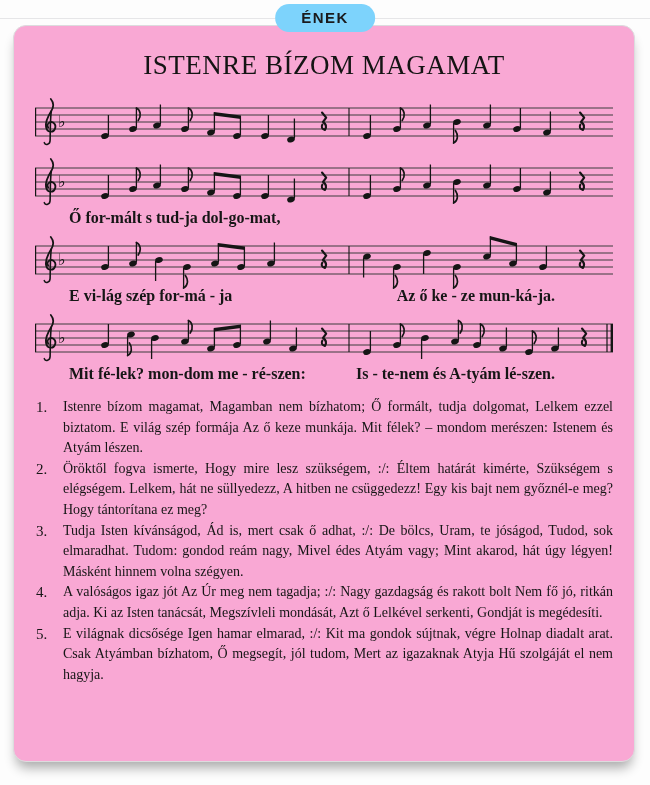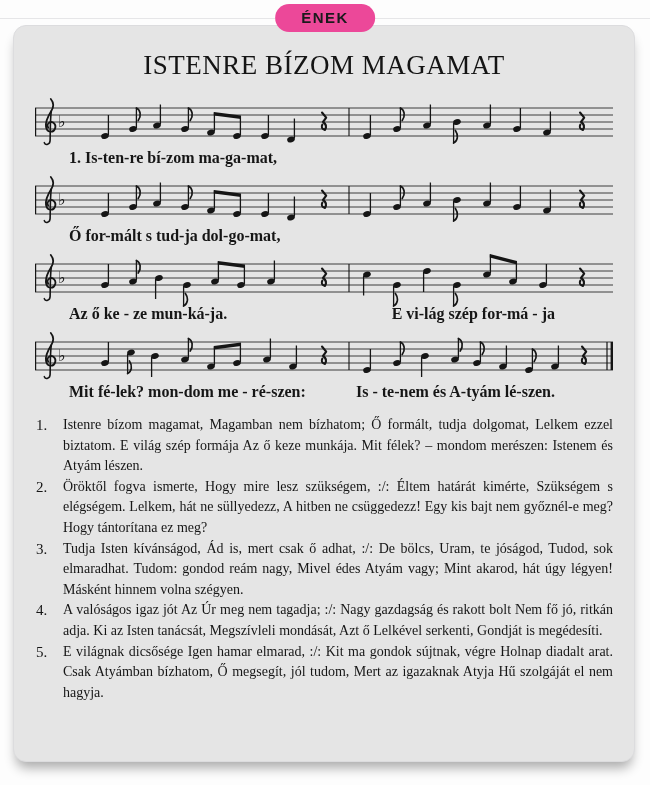--- a/index.html
+++ b/index.html
@@ -9,29 +9,29 @@
     font-family:"Liberation Serif", serif;
     color:#161616;
     overflow:hidden;
   }
   .header-rule {
     position:absolute; top:18px; left:0; right:0; height:1px;
     background:#e6e6e8; z-index:0;
   }
   .badge {
     position:absolute; top:4px; left:50%; transform:translateX(-50%);
-    background:#ec4899; color:#1a1a1c;
+    background:#7dd3fc; color:#1a1a1c;
     font-family:"Liberation Sans", sans-serif;
     font-weight:700; font-size:15px; line-height:28px;
     letter-spacing:1.5px;
     padding:0 26px; border-radius:15px; z-index:3;
   }
   .card {
     position:absolute; top:25px; left:13px; width:622px; height:737px;
-    background:#e5e5e5;
+    background:#f9a8d4;
     border:1px solid #dcdcde; border-radius:13px;
     box-shadow:0 9px 12px -3px rgba(0,0,0,0.32);
     z-index:1; box-sizing:border-box; padding:24px 0 0;
   }
   .title {
     margin:0 0 12px; text-align:center;
     font-family:"Liberation Serif", serif;
     font-weight:400; font-size:27px; letter-spacing:0.5px; color:#141414;
   }
   .system { width:578px; margin:0 auto 4px; }
@@ -110,21 +110,20 @@
           <path d="M418.6,41 c4,-2 5.3,-7.5 1.8,-12.5" stroke="#151515" stroke-width="1.7" fill="none" stroke-linecap="round"></path>
           <ellipse cx="452" cy="23.5" rx="3.9" ry="2.9" transform="rotate(-18 452 23.5)" fill="#151515"></ellipse>
           <line x1="455.4" y1="22.5" x2="455.4" y2="2.5" stroke="#151515" stroke-width="1.3"></line>
           <ellipse cx="482" cy="27" rx="3.9" ry="2.9" transform="rotate(-18 482 27)" fill="#151515"></ellipse>
           <line x1="485.4" y1="26" x2="485.4" y2="6" stroke="#151515" stroke-width="1.3"></line>
           <ellipse cx="512" cy="30.5" rx="3.9" ry="2.9" transform="rotate(-18 512 30.5)" fill="#151515"></ellipse>
           <line x1="515.4" y1="29.5" x2="515.4" y2="9.5" stroke="#151515" stroke-width="1.3"></line>
           <path d="M545,10.5 l4.2,5.2 -3.2,4.3 q4.9,3.2 1.9,7.9 q-4.5,-1.5 -2.6,-5.2" stroke="#151515" stroke-width="2.1" fill="none" stroke-linejoin="round" stroke-linecap="round"></path>
         </svg>
       <div class="lyrics">
-        <span>1. Is-ten-re  bí-zom ma-ga-mat,</span>
       </div>
     </div>
     <div class="system">
       <svg width="578" height="58" viewBox="0 -9 578 58">
           <line x1="0" y1="6" x2="578" y2="6" stroke="#3d3d3d" stroke-width="1"></line>
           <line x1="0" y1="13" x2="578" y2="13" stroke="#3d3d3d" stroke-width="1"></line>
           <line x1="0" y1="20" x2="578" y2="20" stroke="#3d3d3d" stroke-width="1"></line>
           <line x1="0" y1="27" x2="578" y2="27" stroke="#3d3d3d" stroke-width="1"></line>
           <line x1="0" y1="34" x2="578" y2="34" stroke="#3d3d3d" stroke-width="1"></line>
           <line x1="0.6" y1="6" x2="0.6" y2="34" stroke="#151515" stroke-width="1.2"></line>
@@ -221,22 +220,22 @@
           <ellipse cx="452" cy="16.5" rx="3.9" ry="2.9" transform="rotate(-18 452 16.5)" fill="#151515"></ellipse>
           <ellipse cx="478" cy="23.5" rx="3.9" ry="2.9" transform="rotate(-18 478 23.5)" fill="#151515"></ellipse>
           <line x1="455.4" y1="15.5" x2="455.4" y2="-3.5" stroke="#151515" stroke-width="1.3"></line>
           <line x1="481.4" y1="22.5" x2="481.4" y2="3.5" stroke="#151515" stroke-width="1.3"></line>
           <polygon points="454.8,-4 482,3 482,6.5 454.8,-0.5" fill="#151515"></polygon>
           <ellipse cx="508" cy="27" rx="3.9" ry="2.9" transform="rotate(-18 508 27)" fill="#151515"></ellipse>
           <line x1="511.4" y1="26" x2="511.4" y2="6" stroke="#151515" stroke-width="1.3"></line>
           <path d="M545,10.5 l4.2,5.2 -3.2,4.3 q4.9,3.2 1.9,7.9 q-4.5,-1.5 -2.6,-5.2" stroke="#151515" stroke-width="2.1" fill="none" stroke-linejoin="round" stroke-linecap="round"></path>
         </svg>
       <div class="lyrics">
+        <span>E    vi-lág    szép  for-má - ja</span>
         <span>Az    ő  ke - ze  mun-ká-ja.</span>
-        <span>E    vi-lág    szép  for-má - ja</span>
       </div>
     </div>
     <div class="system">
       <svg width="578" height="58" viewBox="0 -9 578 58">
           <line x1="0" y1="6" x2="578" y2="6" stroke="#3d3d3d" stroke-width="1"></line>
           <line x1="0" y1="13" x2="578" y2="13" stroke="#3d3d3d" stroke-width="1"></line>
           <line x1="0" y1="20" x2="578" y2="20" stroke="#3d3d3d" stroke-width="1"></line>
           <line x1="0" y1="27" x2="578" y2="27" stroke="#3d3d3d" stroke-width="1"></line>
           <line x1="0" y1="34" x2="578" y2="34" stroke="#3d3d3d" stroke-width="1"></line>
           <line x1="0.6" y1="6" x2="0.6" y2="34" stroke="#151515" stroke-width="1.2"></line>

